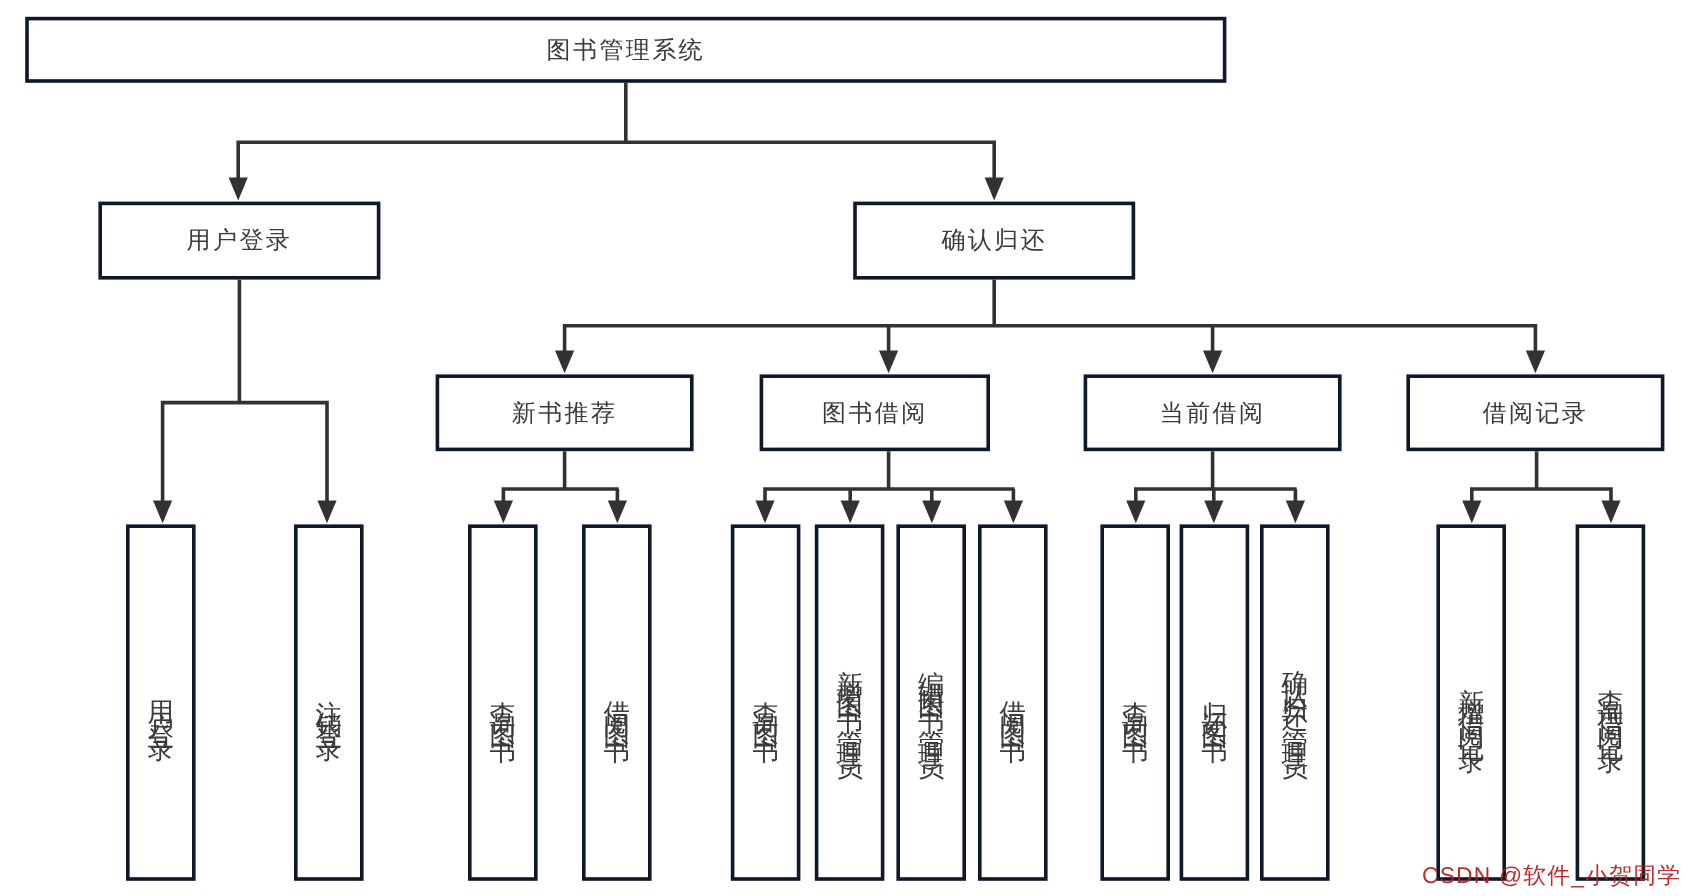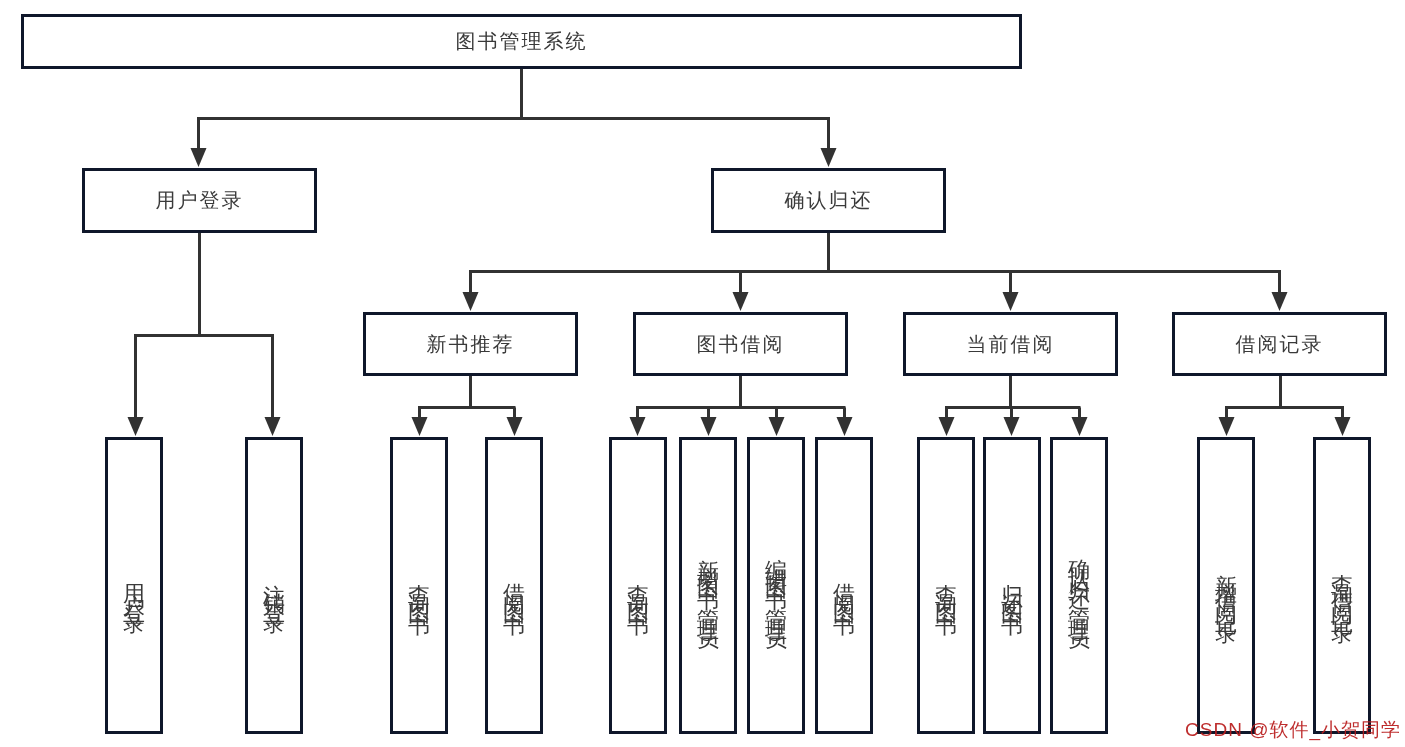--- a/index.html
+++ b/index.html
@@ -16,21 +16,21 @@
   .leaf{z-index:2;}
   .vtext{
     writing-mode:vertical-rl;text-orientation:mixed;
     font-size:22px;line-height:1;letter-spacing:10px;color:#3a3a3a;white-space:nowrap;
   }
   
   [data-name="node-root"]{left:21px;top:14px;width:1001px;height:55px;}
   [data-name="node-user-login"]{left:82px;top:168px;width:235px;height:65px;}
   [data-name="node-book-management"]{left:711px;top:168px;width:235px;height:65px;}
   [data-name="node-new-book-recommend"]{left:363px;top:312px;width:215px;height:64px;justify-content:center;}
-  [data-name="node-book-borrow"]{left:633px;top:312px;width:215px;height:64px;}
+  [data-name="node-book-borrow"]{left:633px;top:312px;width:192px;height:64px;}
   [data-name="node-current-borrow"]{left:903px;top:312px;width:215px;height:64px;}
   [data-name="node-borrow-record"]{left:1172px;top:312px;width:215px;height:64px;}
   .leaf{top:437px;height:297px;width:58px;}
   [data-name="leaf-user-login"]{left:105px;}
   [data-name="leaf-logout"]{left:245px;}
   [data-name="leaf-nb-query-book"]{left:390px;}
   [data-name="leaf-nb-borrow-book"]{left:485px;}
   [data-name="leaf-bb-query-book"]{left:609px;}
   [data-name="leaf-bb-add-book"]{left:679px;}
   [data-name="leaf-bb-edit-book"]{left:747px;}

